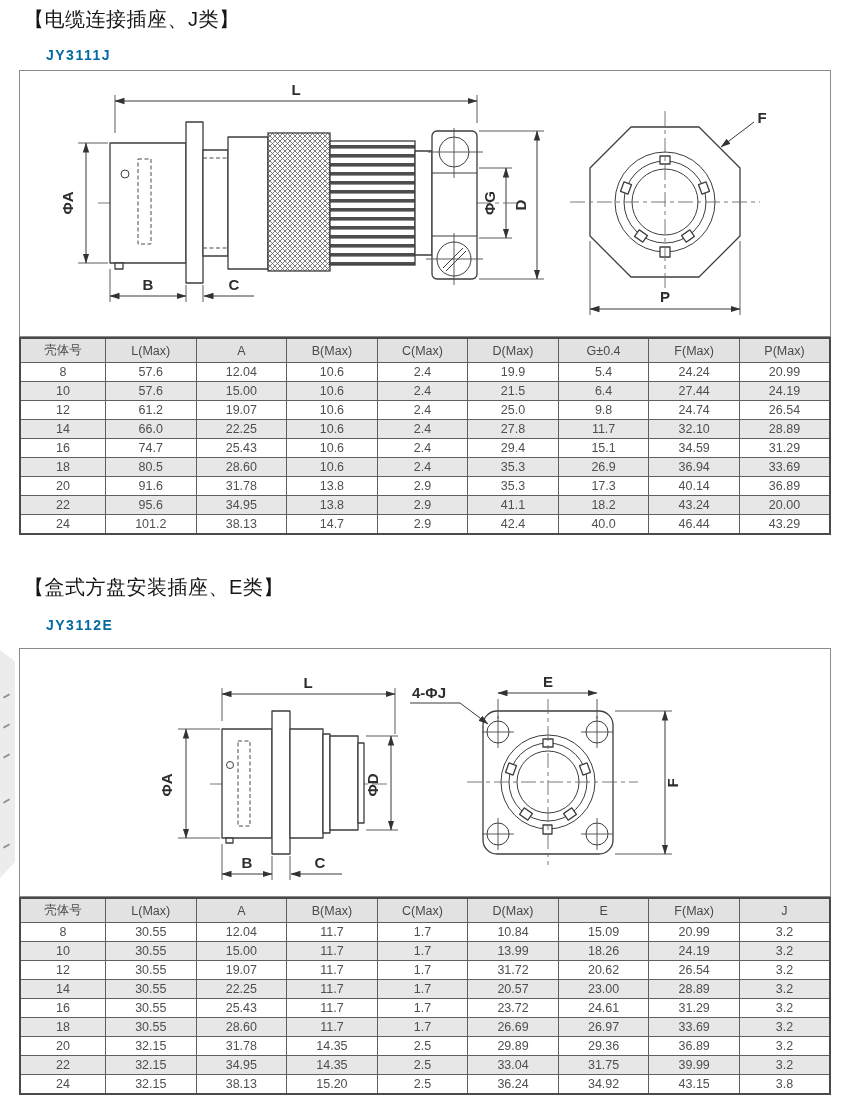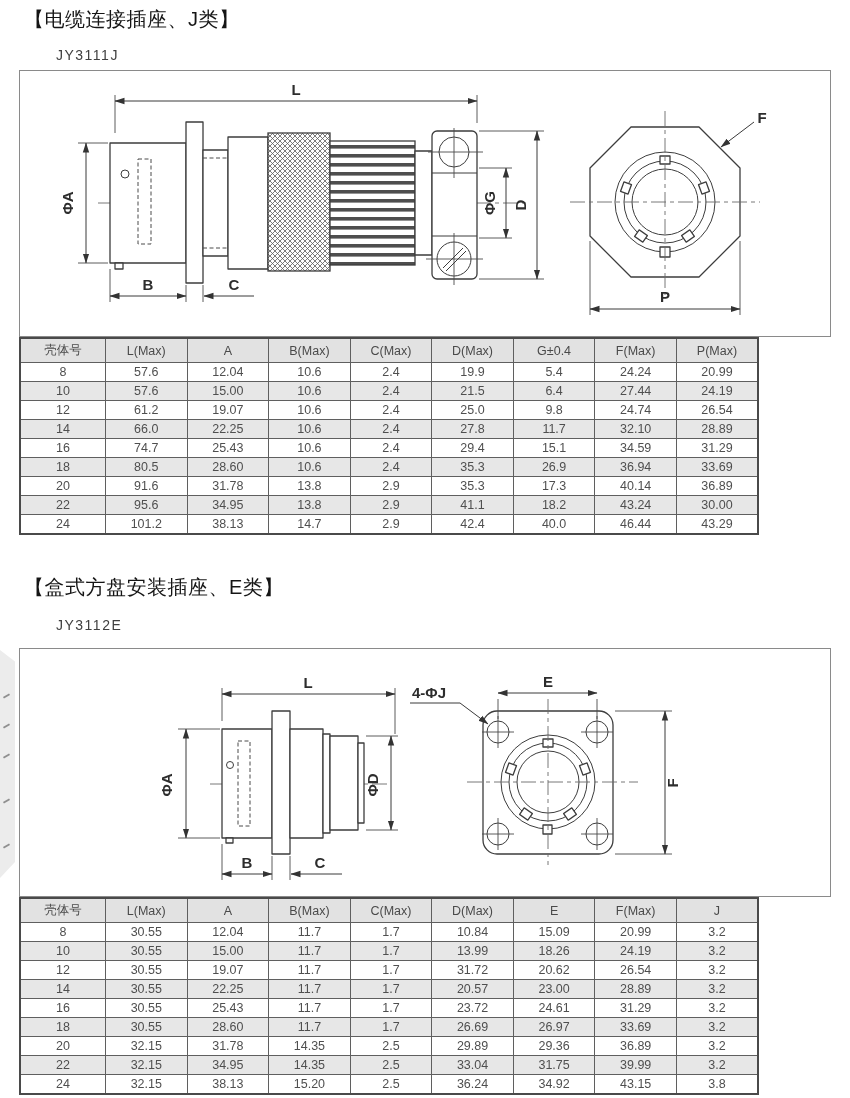--- a/index.html
+++ b/index.html
@@ -1,22 +1,22 @@
 <!DOCTYPE html>
 <html><head>
 <meta charset="utf-8">
 <style>
   html,body{margin:0;padding:0;}
   body{width:850px;height:1098px;background:#ffffff;font-family:"Liberation Sans",sans-serif;position:relative;overflow:hidden;}
   .abs{position:absolute;}
   .sec-title{left:24px;font-size:20px;font-weight:normal;color:#151515;letter-spacing:.5px;white-space:nowrap;}
-  .model{left:56px;font-size:14px;color:#404040;letter-spacing:1.5px;}
+  .model{left:46px;font-size:14px;color:#0369a1;letter-spacing:1.5px;font-weight:bold;}
   .frame{left:19px;width:812px;border:1px solid #8a8a8a;box-sizing:border-box;background:#fff;}
   svg{display:block;}
-  table.spec{position:absolute;left:19px;width:740px;border-collapse:collapse;table-layout:fixed;
+  table.spec{position:absolute;left:19px;width:812px;border-collapse:collapse;table-layout:fixed;
     font-size:12.5px;color:#4f4f4f;border:2px solid #4a4a4a;}
   table.spec th,table.spec td{border:1px solid #5f5f5f;text-align:center;padding:0;font-weight:normal;}
   table.spec th{height:23px;background:#e2e2e2;color:#4a4a4a;}
   table.spec td{height:18px;background:#ffffff;}
   table.spec tbody tr:nth-child(even) td{background:#e7e7e7;}
   table.spec th:first-child,table.spec td:first-child{width:84px;}
   .edge-tab{left:0;top:650px;width:15px;height:228px;background:#ececec;
     clip-path:polygon(0 0,100% 5%,100% 93%,0 100%);}
   .edge-tab span{position:absolute;left:3px;width:7px;height:2px;background:#8f8f8f;transform:rotate(-30deg);}
   .dim{font-family:"Liberation Sans",sans-serif;font-size:15px;font-weight:bold;fill:#2d2d2d;}
@@ -239,21 +239,21 @@
       </tr>
       <tr>
         <td>22</td>
         <td>95.6</td>
         <td>34.95</td>
         <td>13.8</td>
         <td>2.9</td>
         <td>41.1</td>
         <td>18.2</td>
         <td>43.24</td>
-        <td>30.00</td>
+        <td>20.00</td>
       </tr>
       <tr>
         <td>24</td>
         <td>101.2</td>
         <td>38.13</td>
         <td>14.7</td>
         <td>2.9</td>
         <td>42.4</td>
         <td>40.0</td>
         <td>46.44</td>

